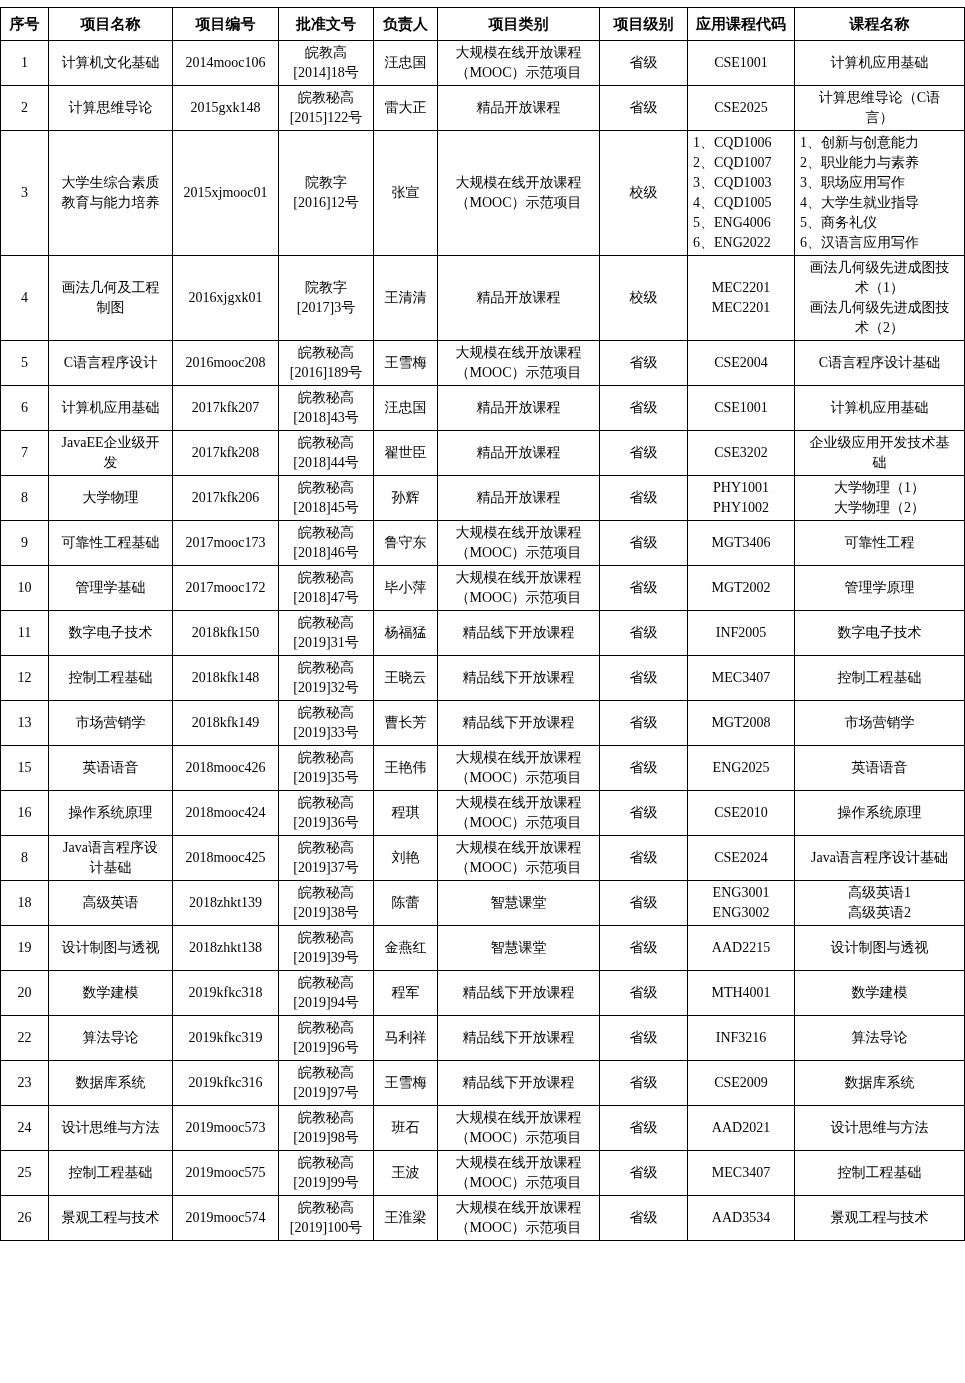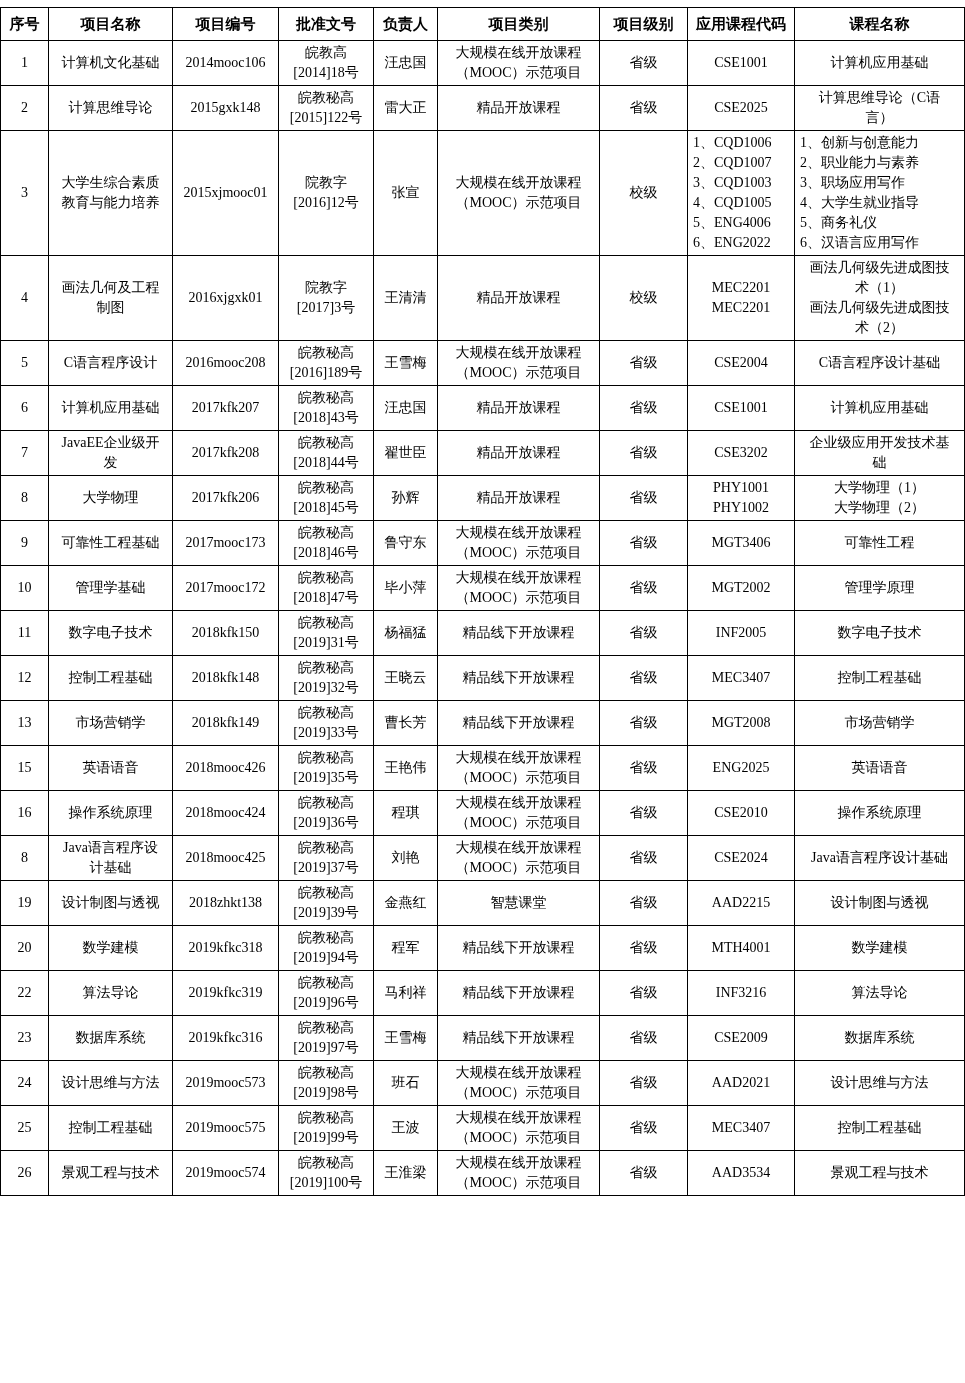--- a/index.html
+++ b/index.html
@@ -289,20 +289,34 @@
           <td>皖教秘高
 [2019]37号</td>
           <td>刘艳</td>
           <td>大规模在线开放课程
 （MOOC）示范项目</td>
           <td>省级</td>
           <td>CSE2024</td>
           <td>Java语言程序设计基础</td>
         </tr>
         <tr>
+          <td>18</td>
+          <td>高级英语</td>
+          <td>2018zhkt139</td>
+          <td>皖教秘高
+[2019]38号</td>
+          <td>陈蕾</td>
+          <td>智慧课堂</td>
+          <td>省级</td>
+          <td>ENG3001
+ENG3002</td>
+          <td>高级英语1
+高级英语2</td>
+        </tr>
+        <tr>
           <td>19</td>
           <td>设计制图与透视</td>
           <td>2018zhkt138</td>
           <td>皖教秘高
 [2019]39号</td>
           <td>金燕红</td>
           <td>智慧课堂</td>
           <td>省级</td>
           <td>AAD2215</td>
           <td>设计制图与透视</td>

